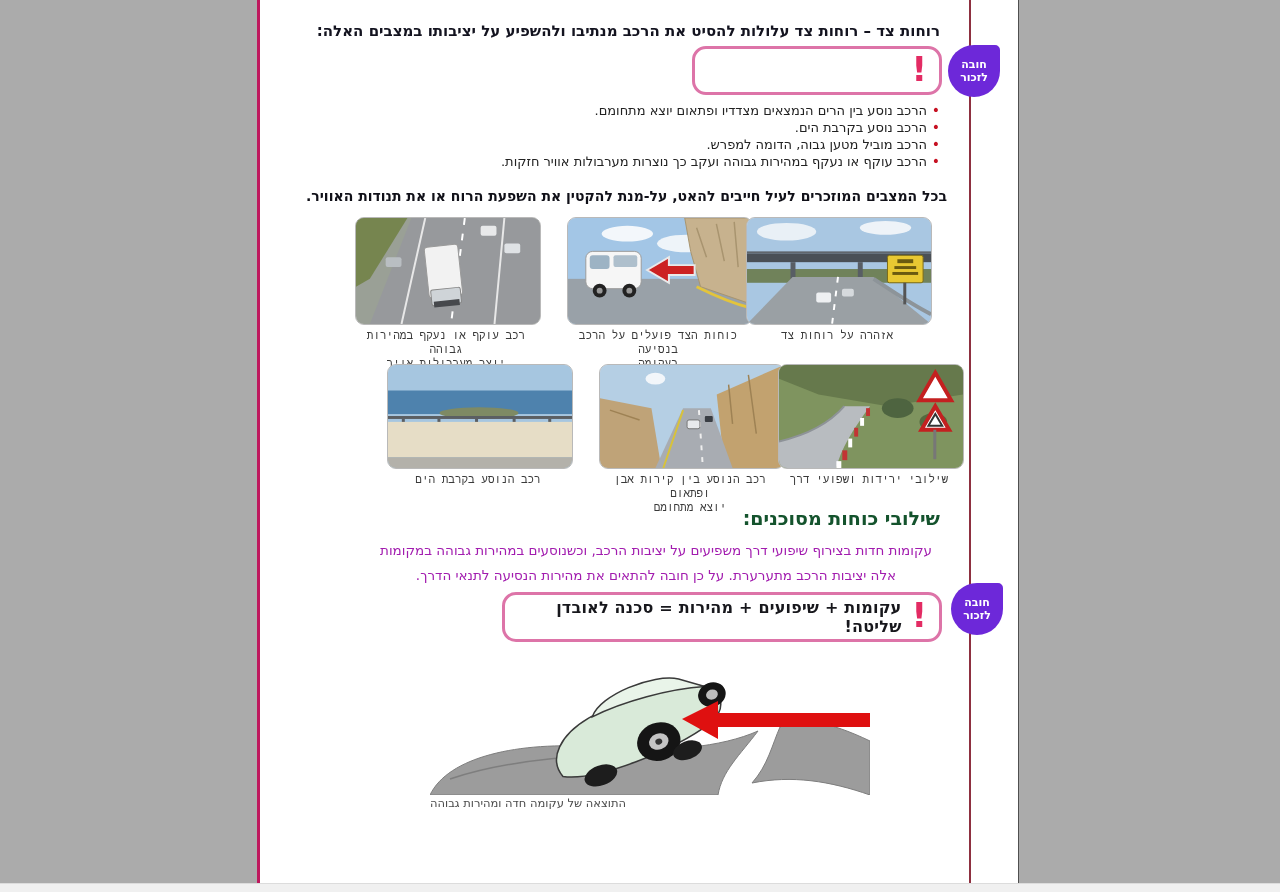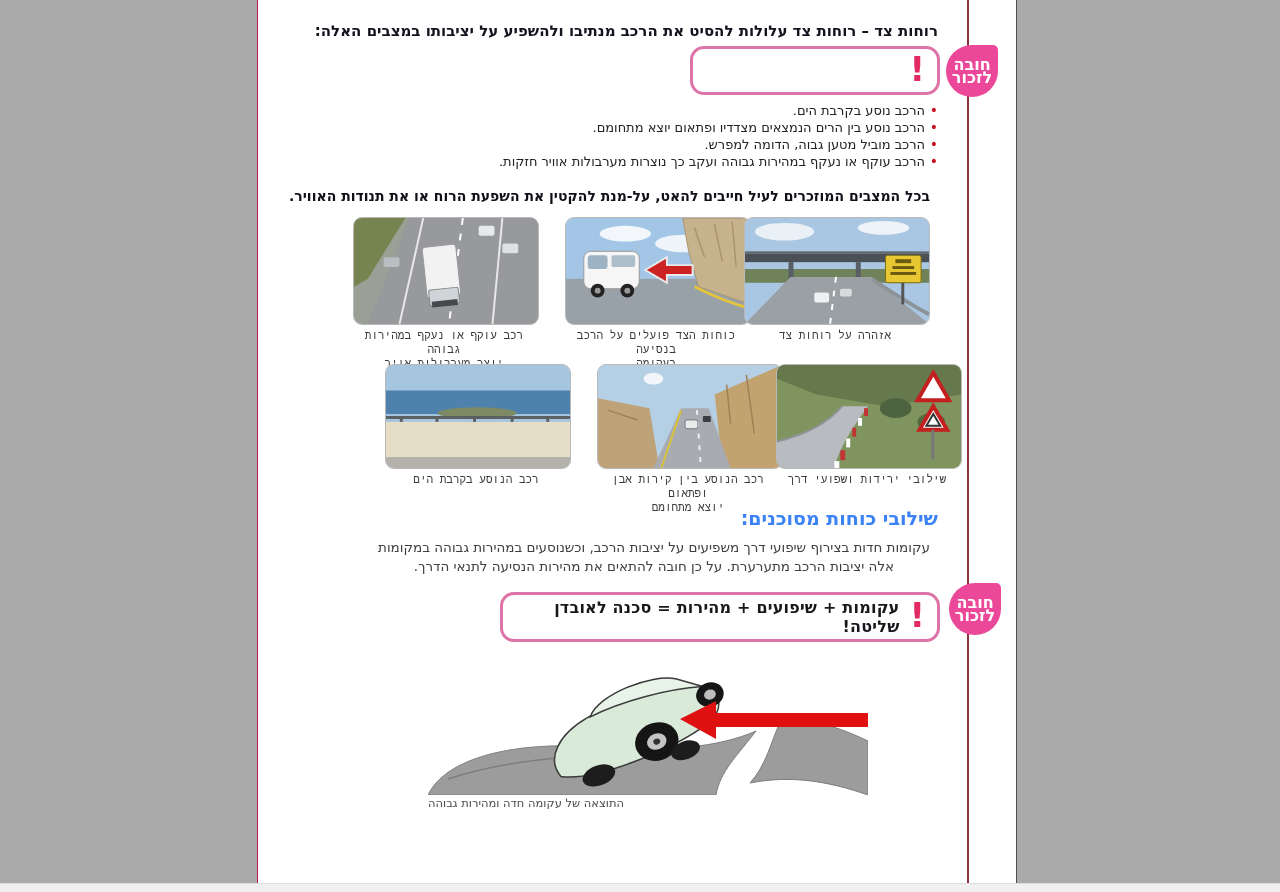--- a/index.html
+++ b/index.html
@@ -3,21 +3,21 @@
 <meta charset="utf-8">
 <style>
   html,body{margin:0;padding:0;}
   body{
     width:1280px;height:892px;overflow:hidden;position:relative;
     background:#ababab;
     font-family:"DejaVu Sans","Liberation Sans",sans-serif;
   }
   .page{
     position:absolute;top:0;left:257px;width:758px;height:892px;
-    background:#ffffff;border-left:1px solid #be185d;border-right:1px solid #4f4f4f;
+    background:#ffffff;border-left:3px solid #be185d;border-right:1px solid #4f4f4f;
     direction:rtl;
   }
   .v-rule{
     position:absolute;top:0;bottom:8px;left:709px;width:2px;
     background:#8e3040;z-index:1;
   }
   .intro-heading{
     position:absolute;top:22px;right:78px;left:30px;
     font-size:15px;font-weight:bold;color:#13131f;text-align:right;
   }
@@ -30,59 +30,59 @@
   .alert-box .bang{
     font-size:34px;font-weight:bold;color:#e32b63;line-height:30px;
     transform:translateY(-2px);
   }
   .alert-box .alert-text{font-weight:bold;color:#17171c;}
   #alert1{top:46px;right:76px;width:250px;height:49px;}
   #alert1 .alert-text{font-size:16px;}
   #alert2{top:592px;right:76px;width:440px;height:50px;}
   #alert2 .alert-text{font-size:16px;letter-spacing:.2px;}
   .badge{
-    position:absolute;width:52px;height:52px;background:#ec4899;
+    position:absolute;width:52px;height:52px;background:#6d28d9;
     border-radius:26px 5px 26px 26px;
-    color:#fff;font-size:16px;font-weight:bold;line-height:13px;
+    color:#fff;font-size:11px;font-weight:bold;line-height:13px;
     display:flex;flex-direction:column;align-items:center;justify-content:center;
     text-align:center;z-index:3;
   }
   #badge1{left:688px;top:45px;}
   #badge2{left:691px;top:583px;}
   .situations{
     position:absolute;top:102px;right:78px;left:40px;
     margin:0;padding:0;list-style:none;
     font-size:13px;color:#222;line-height:17px;
   }
   .situations li{position:relative;padding-right:13px;}
   .situations li::before{
     content:"•";position:absolute;right:0;top:0;color:#c61122;font-size:14px;
   }
   .advice-text{
-    position:absolute;top:188px;right:86px;left:30px;
+    position:absolute;top:188px;right:71px;left:30px;
     font-size:14px;font-weight:bold;color:#101018;text-align:right;
   }
   .photo-cell{position:absolute;width:190px;font-family:Liberation Mono, monospace;}
   .photo-frame{
     width:186px;border-radius:9px;overflow:hidden;display:block;
     border:1px solid #b9b9b9;box-sizing:border-box;background:#ddd;
   }
   .r1{top:217px;} .r2{top:364px;padding-left:32px;}
   .c1{left:91px;} .c2{left:287px;margin-left:16px;} .c3{left:482px;}
   .photo-caption{
     margin-top:4px;text-align:center;font-size:11px;line-height:14px;
     color:#3a3a3a;white-space:pre-line;
   }
   .combo-heading{
     position:absolute;top:507px;right:78px;
-    font-size:19px;font-weight:bold;color:#3b82f6;
+    font-size:19px;font-weight:bold;color:#14532d;
   }
   .combo-paragraph{
     position:absolute;top:538px;right:76px;width:572px;
-    font-size:13.5px;line-height:19px;color:#404040;text-align:center;
+    font-size:13.5px;line-height:25px;color:#a21caf;text-align:center;
   }
   .illustration-wrap{position:absolute;top:655px;left:170px;width:440px;}
   .illustration-caption{
     position:absolute;top:796px;left:170px;width:440px;
     text-align:left;font-size:11.5px;color:#4a4a4a;
   }
   .scrollbar-track{
     position:absolute;left:0;bottom:0;width:1280px;height:8px;
     background:#f0f0f0;border-top:1px solid #dcdcdc;z-index:5;
   }
@@ -99,22 +99,22 @@
   <div class="alert-box" id="alert1">
     <span class="bang">!</span>
   </div>
 
   <div class="badge" id="badge1">
     <span>חובה</span>
     <span>לזכור</span>
   </div>
 
   <ul class="situations">
+    <li>הרכב נוסע בין הרים הנמצאים מצדדיו ופתאום יוצא מתחומם.</li>
     <li>הרכב נוסע בקרבת הים.</li>
-    <li>הרכב נוסע בין הרים הנמצאים מצדדיו ופתאום יוצא מתחומם.</li>
     <li>הרכב מוביל מטען גבוה, הדומה למפרש.</li>
     <li>הרכב עוקף או נעקף במהירות גבוהה ועקב כך נוצרות מערבולות אוויר חזקות.</li>
   </ul>
 
   <div class="advice-text">בכל המצבים המוזכרים לעיל חייבים להאט, על-מנת להקטין את השפעת הרוח או את תנודות האוויר.</div>
 
   <div class="photo-cell r1 c1">
     <svg class="photo-frame" width="186" height="108" viewBox="0 0 186 108" preserveAspectRatio="none">
       <rect width="186" height="108" fill="#9aa096"></rect>
       <polygon points="0,0 52,0 14,62 0,70" fill="#76854f"></polygon>

